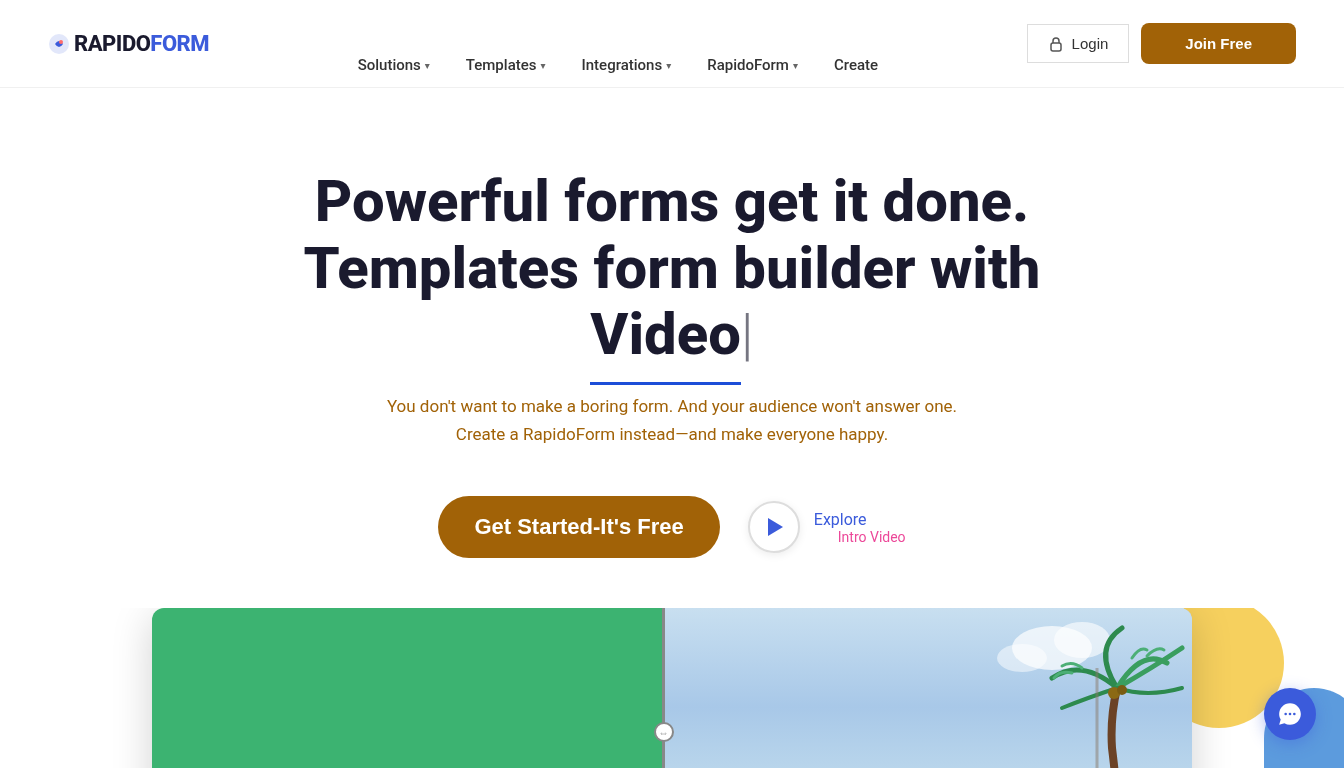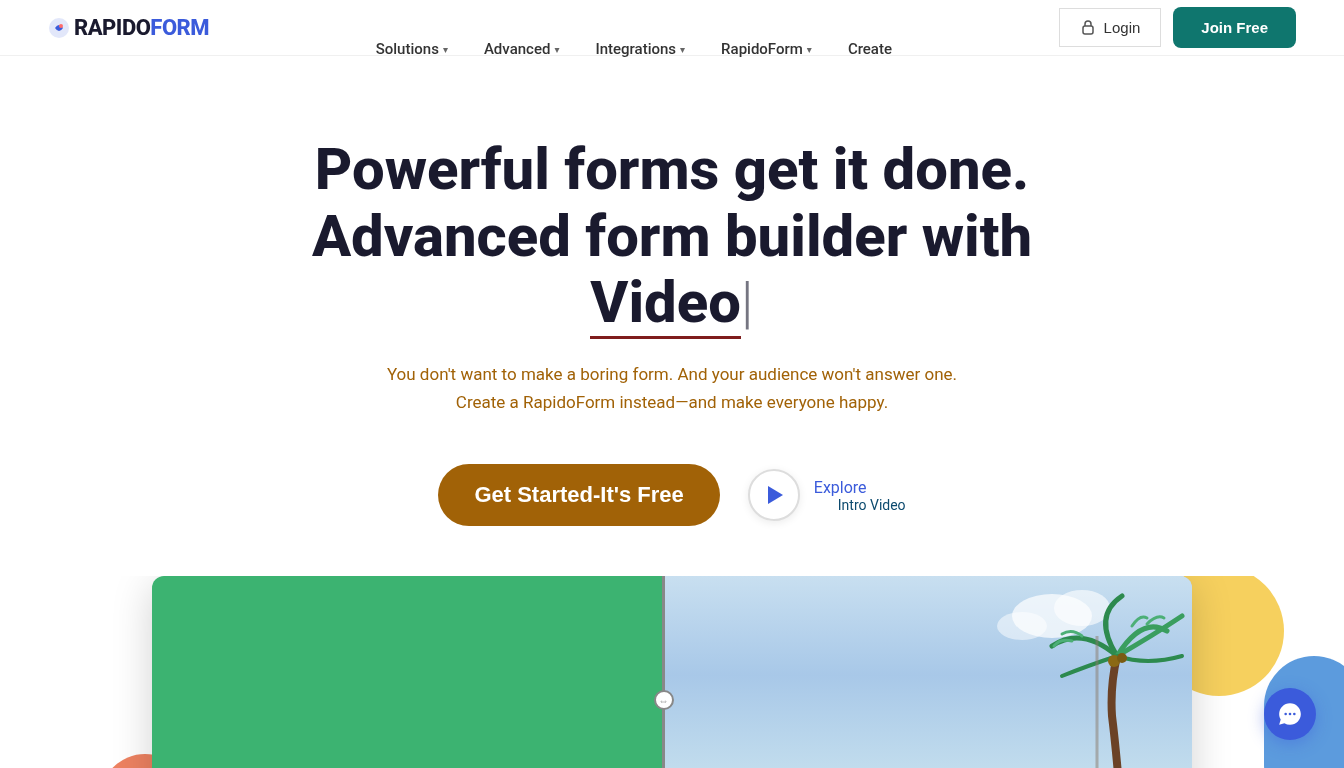--- a/index.html
+++ b/index.html
@@ -4,21 +4,21 @@
   <style>
     * { margin: 0; padding: 0; box-sizing: border-box; }
     body { font-family: -apple-system, BlinkMacSystemFont, 'Segoe UI', Roboto, sans-serif; background: #fff; overflow-x: hidden; width: 1344px; }
 
     
     .navbar {
       display: flex;
       align-items: center;
       justify-content: space-between;
       padding: 0 48px;
-      height: 56px;
+      height: 88px;
       border-bottom: 1px solid #f0f0f0;
       background: #fff;
       position: relative;
       z-index: 10;
     }
     .logo {
       display: flex;
       align-items: center;
       gap: 4px;
       text-decoration: none;
@@ -55,34 +55,34 @@
       font-size: 10px;
       color: #666;
     }
     .nav-actions {
       display: flex;
       align-items: center;
       gap: 12px;
     }
     .btn-login {
       display: flex;
-      align-items: flex-start;
+      align-items: flex-end;
       gap: 8px;
       padding: 10px 20px;
       border: 1.5px solid #ddd;
       border-radius: 0;
       font-size: 15px;
       font-weight: 500;
       color: #333;
       background: #fff;
       cursor: pointer;
     }
     .btn-join {
-      padding: 12px 28px;
-      background: #0f766e;
+      padding: 12px 44px;
+      background: #a16207;
       color: #fff;
       border: none;
       border-radius: 8px;
       font-size: 15px;
       font-weight: 600;
       cursor: pointer;
     }
 
     
     .hero {
@@ -93,22 +93,22 @@
     .hero-title {
       font-size: 58px;
       font-weight: 800;
       color: #1a1a2e;
       line-height: 1.15;
       max-width: 820px;
       margin: 0 auto 24px;
     }
     .hero-title-underline {
       display: inline;
-      border-bottom: 3px solid #7f1d1d;
-      padding-bottom: 0;
+      border-bottom: 3px solid #1d4ed8;
+      padding-bottom: 14px;
     }
     .hero-subtitle {
       font-size: 17px;
       color: #a16207;
       max-width: 580px;
       margin: 0 auto 48px;
       line-height: 1.65;
     }
     .hero-actions {
       display: flex;
@@ -154,21 +154,21 @@
     .video-label {
       text-align: left;
     }
     .video-label-top {
       font-size: 16px;
       font-weight: 400;
       color: #3b5bdb;
     }
     .video-label-bottom {
       font-size: 14px;
-      color: #0c4a6e;
+      color: #ec4899;
       margin-left: 24px;
     }
 
     
     .demo-area {
       position: relative;
       width: 100%;
       height: 248px;
       overflow: hidden;
     }
@@ -305,21 +305,21 @@
       <span>RAPIDO</span><span style="color:#3b5bdb">FORM</span>
     </span>
   </a>
 
   <div class="nav-links">
     <div class="nav-item">
       <span>Solutions</span>
       <span class="nav-chevron">▾</span>
     </div>
     <div class="nav-item">
-      <span>Advanced</span>
+      <span>Templates</span>
       <span class="nav-chevron">▾</span>
     </div>
     <div class="nav-item">
       <span>Integrations</span>
       <span class="nav-chevron">▾</span>
     </div>
     <div class="nav-item">
       <span>RapidoForm</span>
       <span class="nav-chevron">▾</span>
     </div>
@@ -337,21 +337,21 @@
       <span>Login</span>
     </button>
     <button class="btn-join">
       <span>Join Free</span>
     </button>
   </div>
 </nav>
 
 <section class="hero">
   <h1 class="hero-title">
-    <span>Powerful forms get it done. Advanced form builder with </span><span class="hero-title-underline">Video</span><span style="font-weight:300;opacity:0.6;">|</span>
+    <span>Powerful forms get it done. Templates form builder with </span><span class="hero-title-underline">Video</span><span style="font-weight:300;opacity:0.6;">|</span>
   </h1>
   <p class="hero-subtitle">You don't want to make a boring form. And your audience won't answer one. Create a RapidoForm instead—and make everyone happy.</p>
   <div class="hero-actions">
     <button class="btn-cta">
       <span>Get Started-It's Free</span>
     </button>
     <div class="btn-video">
       <div class="play-circle">
         <div class="play-triangle"></div>
       </div>

